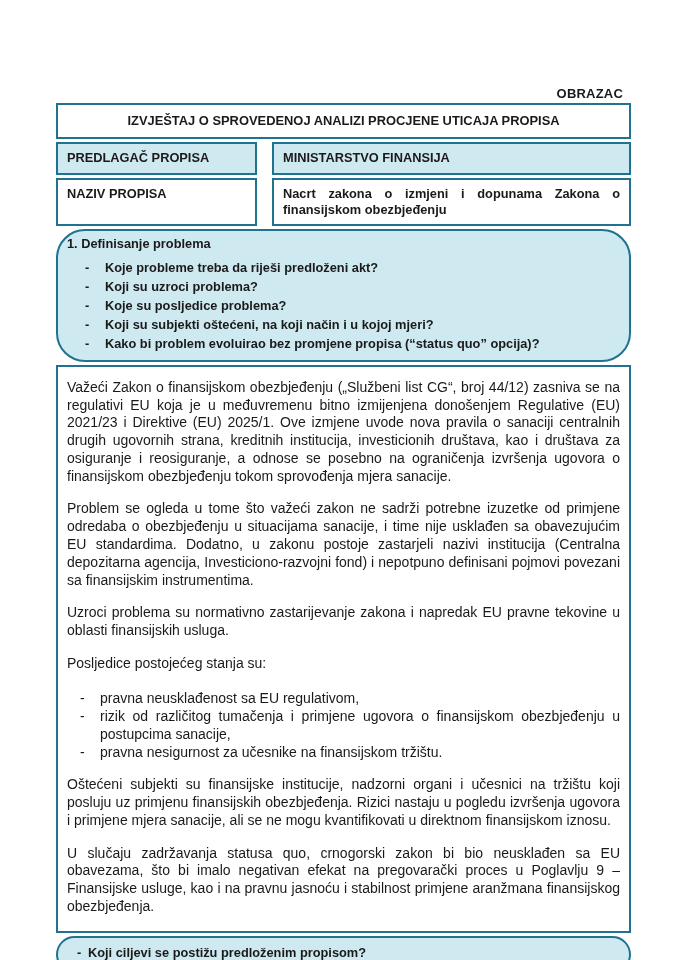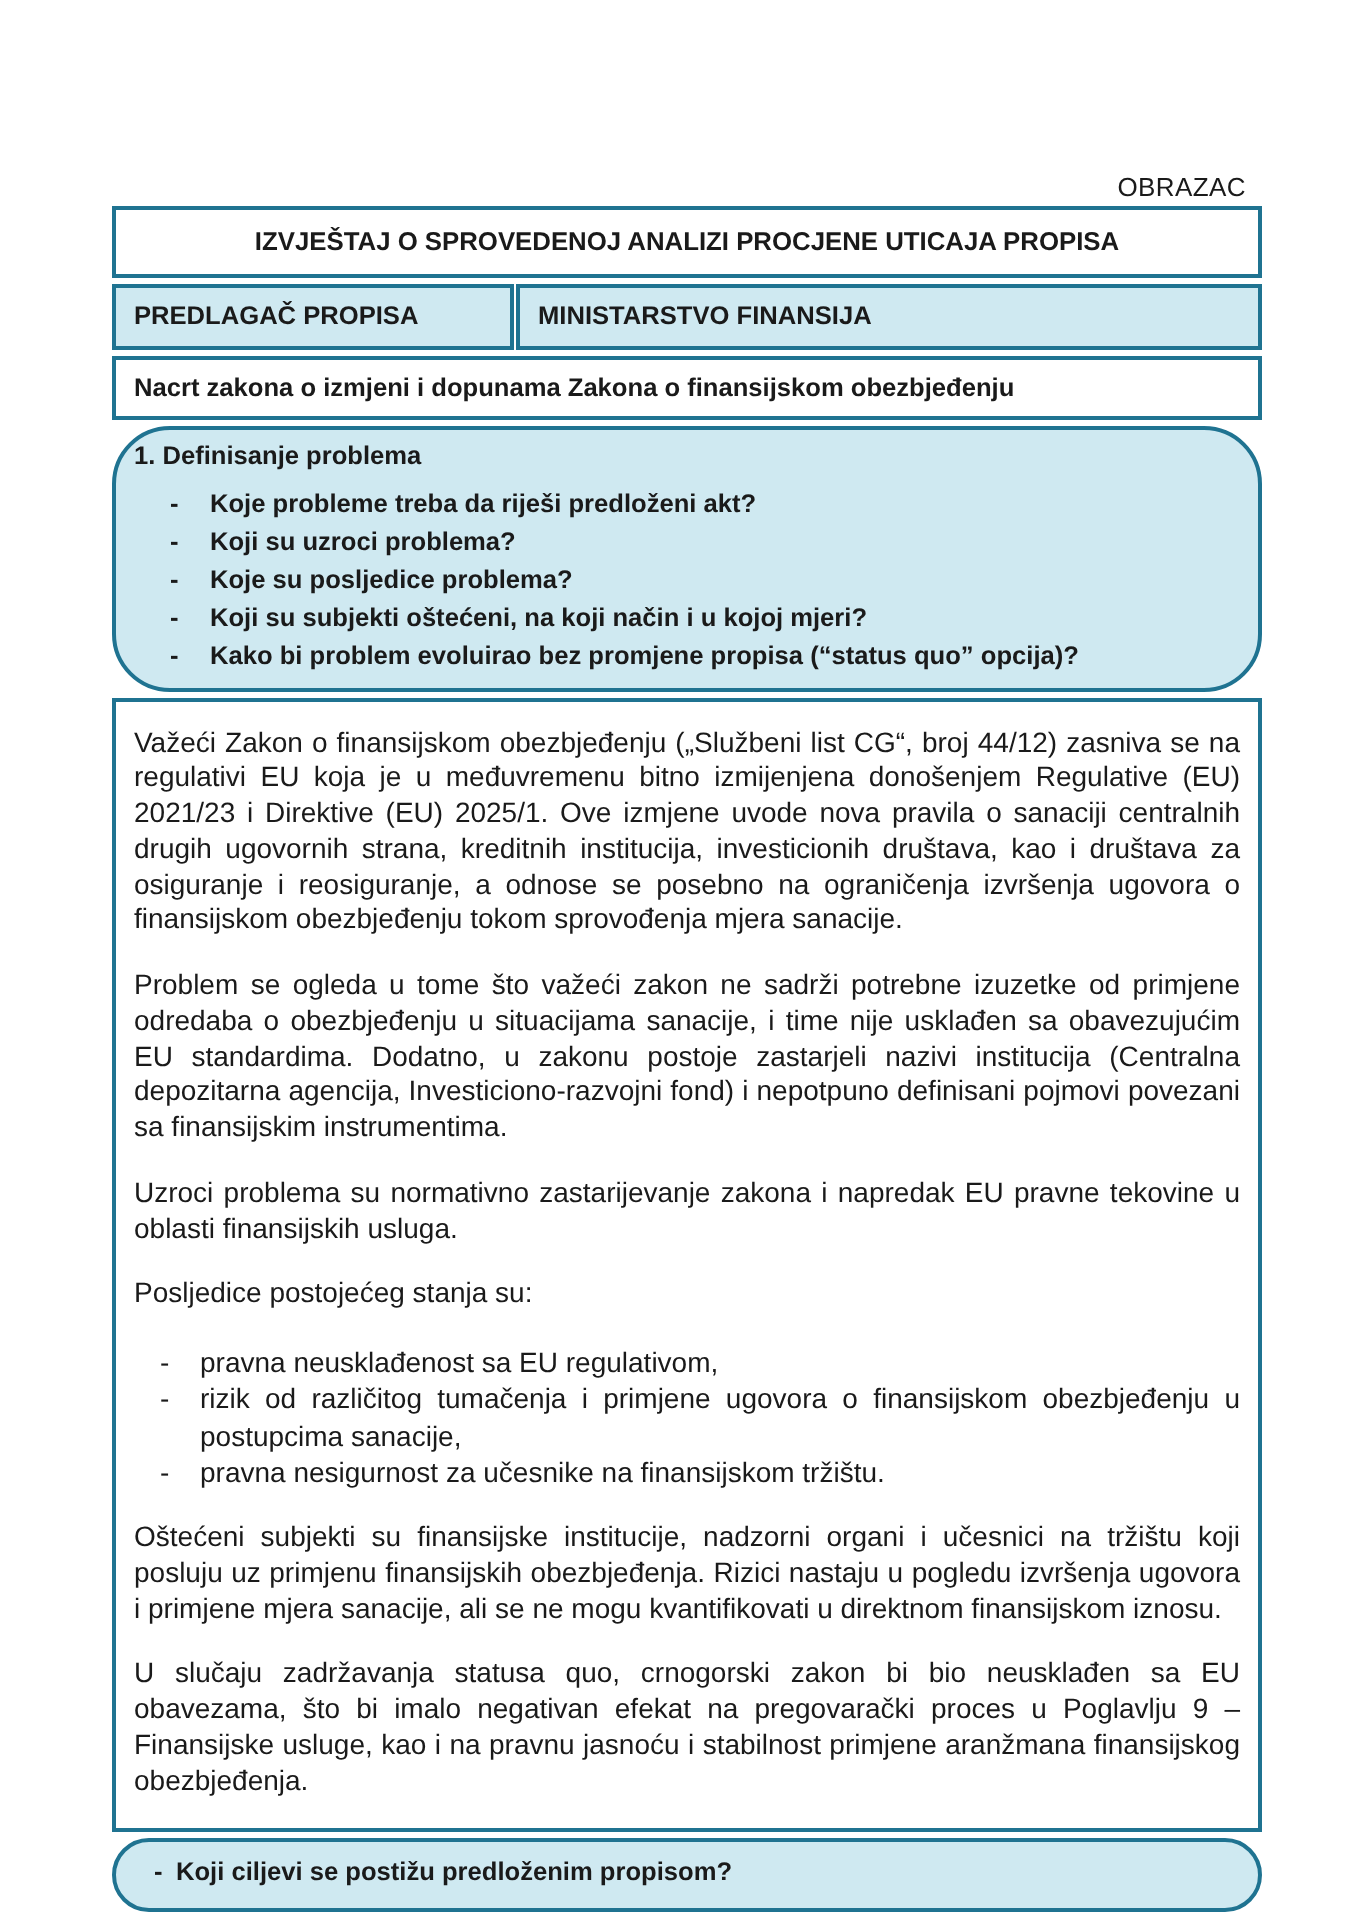--- a/index.html
+++ b/index.html
@@ -13,21 +13,21 @@
     height: 960px;
     overflow: hidden;
     font-family: "Liberation Sans", sans-serif;
     color: #1a1a1a;
   }
   .obrazac {
     position: absolute;
     top: 86px;
     right: 56px;
     font-size: 13px;
-    font-weight: 400;
+    font-weight: 700;
     letter-spacing: 0.2px;
   }
   .doc {
     position: absolute;
     left: 56px;
     top: 103px;
     width: 575px;
   }
   .row {
     box-sizing: border-box;
@@ -39,21 +39,21 @@
 
   .title-cell {
     text-align: center;
     font-weight: 700;
     font-size: 12.9px;
     padding: 8px 10px;
     line-height: 1.25;
   }
   .trow {
     display: flex;
-    gap: 1px;
+    gap: 15px;
     margin-bottom: 3px;
   }
   .trow .cell {
     box-sizing: border-box;
     border: 2px solid #1f7391;
     padding: 6px 9px;
     font-size: 12.8px;
     font-weight: 700;
     line-height: 1.28;
   }
@@ -107,20 +107,21 @@
   <div class="row">
     <div class="title-cell">IZVJEŠTAJ O SPROVEDENOJ ANALIZI PROCJENE UTICAJA PROPISA</div>
   </div>
 
   <div class="trow">
     <div class="cell c1 cyan">PREDLAGAČ PROPISA</div>
     <div class="cell c2 cyan">MINISTARSTVO FINANSIJA</div>
   </div>
 
   <div class="trow">
+    <div class="cell c1">NAZIV PROPISA</div>
     <div class="cell c2">Nacrt zakona o izmjeni i dopunama Zakona o finansijskom obezbjeđenju</div>
   </div>
 
   <div class="row cyan section">
     <div class="sec-h">1. Definisanje problema</div>
     <div class="q-list">
         <div class="li">
           <span class="dash">-</span>
           <span class="li-text">Koje probleme treba da riješi predloženi akt?</span>
         </div>

